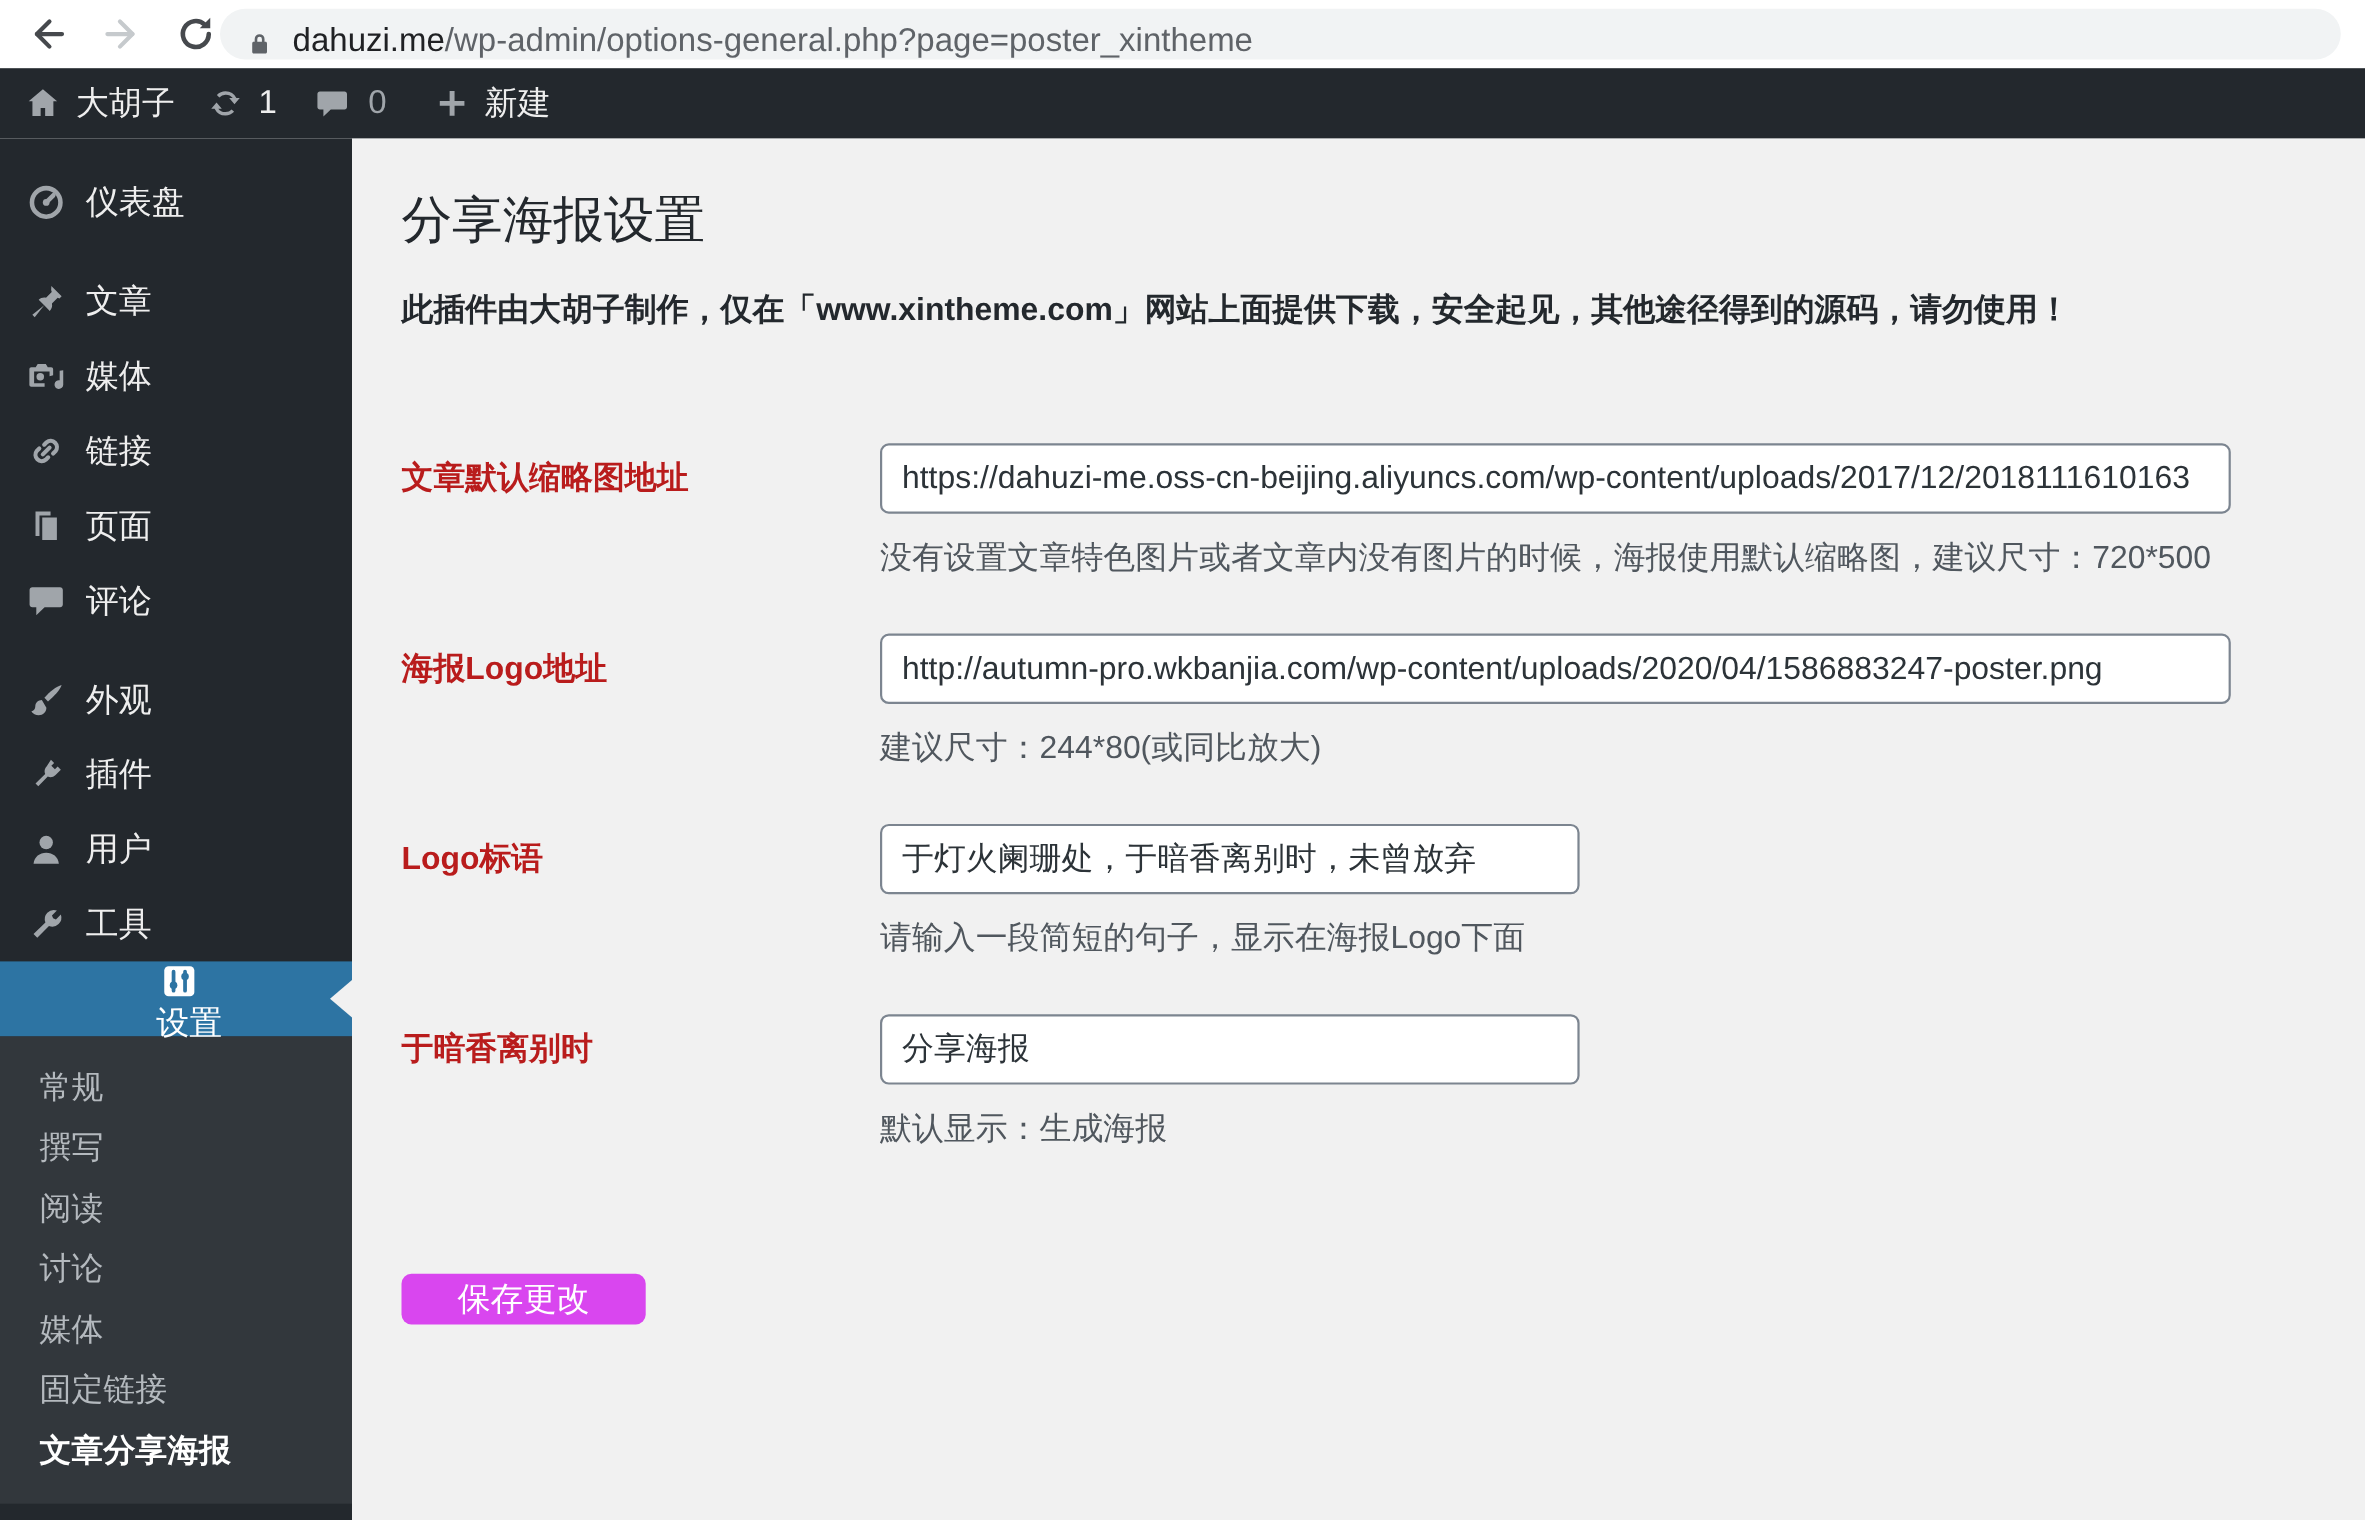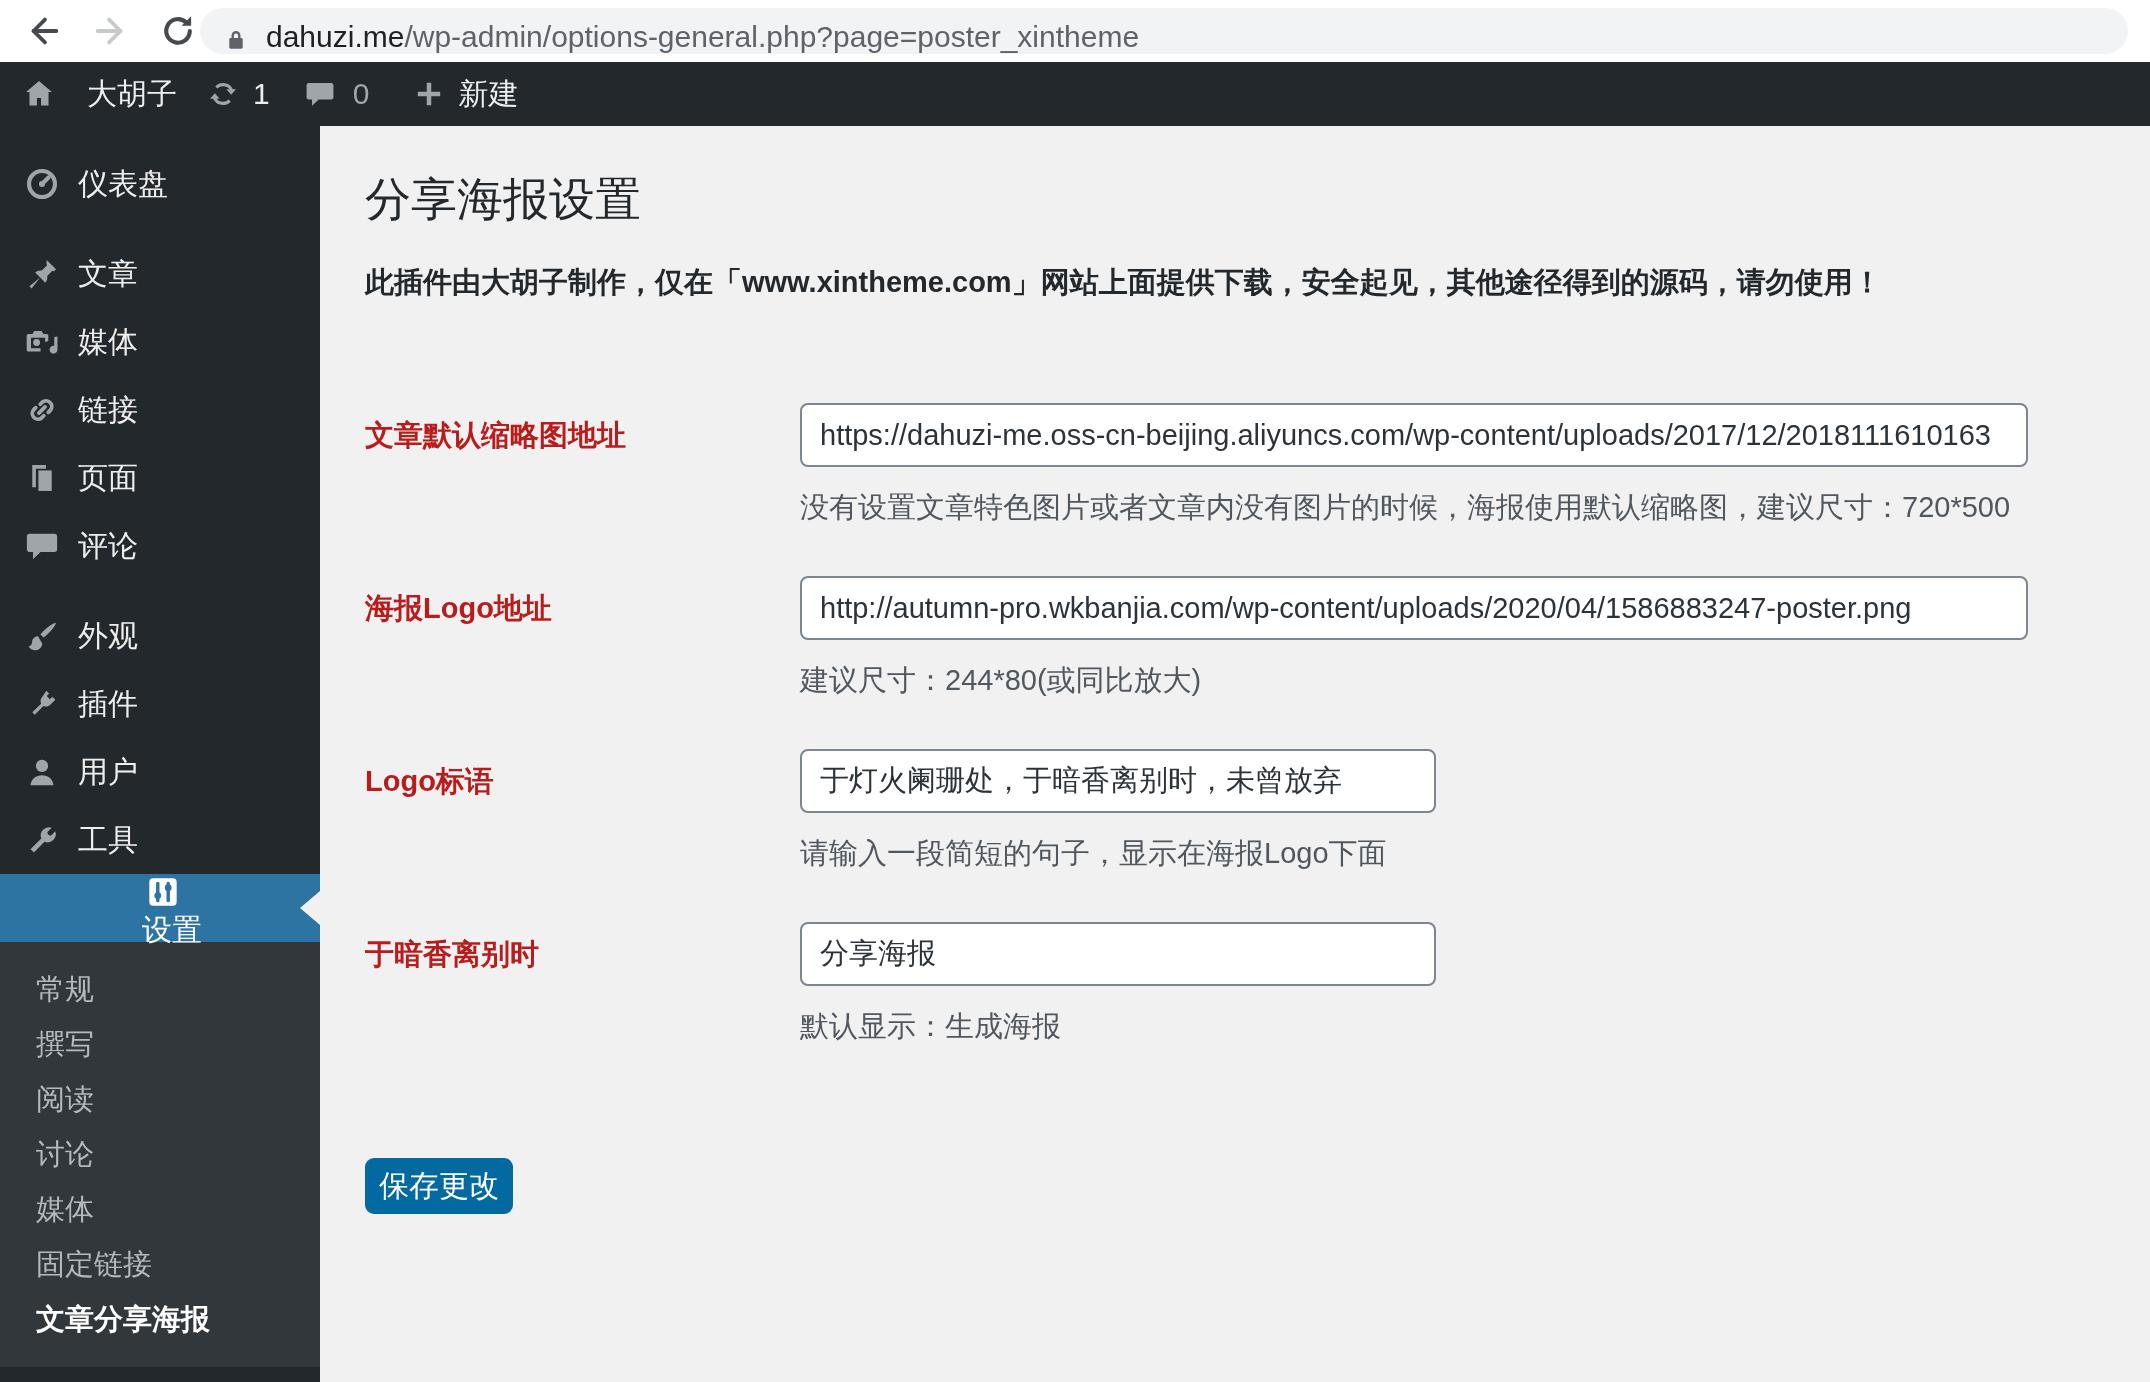--- a/index.html
+++ b/index.html
@@ -17,21 +17,21 @@
   .nav-btn.reload{margin-left:24px;}
   .url-pill{position:absolute;left:200px;right:22px;top:8px;height:46px;background:#f1f3f4;border-radius:23px;display:flex;align-items:flex-end;padding-left:22px;box-sizing:border-box;}
   .url-text{font-size:30px;margin-left:16px;white-space:nowrap;overflow:hidden;}
   .url-domain{color:#202124;}
   .url-path{color:#5f6368;}
   
   .admin-bar{position:absolute;top:62px;left:0;width:100%;height:64px;background:#23282d;display:flex;align-items:center;color:#eeeeee;font-size:30px;}
   .ab-group{display:flex;align-items:center;cursor:pointer;}
   .ab-group svg{flex:none;}
   .ab-home{margin-left:22px;}
-  .ab-home .ab-label{margin-left:31px;color:#eeeeee;}
+  .ab-home .ab-label{margin-left:13px;color:#eeeeee;}
   .ab-update{margin-left:30px;}
   .ab-update .ab-count{margin-left:14px;color:#eeeeee;}
   .ab-comments{margin-left:34px;}
   .ab-comments .ab-count{margin-left:17px;color:#a0a5aa;}
   .ab-new{margin-left:44px;}
   .ab-new .ab-label{margin-left:13px;color:#eeeeee;}
   
   .sidebar{position:absolute;top:126px;left:0;width:320px;bottom:0;background:#23282d;}
   .menu{padding-top:24px;}
   .menu-item{height:68px;display:flex;align-items:center;padding-left:24px;color:#eeeeee;font-size:30px;cursor:pointer;position:relative;}
@@ -49,21 +49,21 @@
   .page-title{margin:0;font-size:46px;line-height:54px;font-weight:400;color:#23282d;}
   .notice{margin-top:36px;font-size:29px;line-height:40px;font-weight:bold;color:#23282d;}
   .settings-form{margin-top:101px;}
   .field-row{display:flex;margin-bottom:51px;}
   .field-label{width:435px;flex:none;font-size:29px;font-weight:bold;color:#b91c1c;line-height:64px;}
   .field-main{flex:1;}
   .text-input{display:block;height:64px;box-sizing:border-box;background:#ffffff;border:2px solid #7c8590;border-radius:8px;padding:0 18px;font-size:29px;color:#2c3338;font-family:"Liberation Sans","DejaVu Sans",sans-serif;outline:none;}
   .text-input.long{width:1228px;}
   .text-input.short{width:636px;}
   .help-text{margin-top:22px;font-size:29px;line-height:36px;color:#50575e;}
-  .save-button{margin-top:63px;height:56px;padding:0 14px;background:#0369a1;border:none;border-radius:9px;color:#ffffff;font-size:30px;font-family:"Liberation Sans","DejaVu Sans",sans-serif;cursor:pointer;}
+  .save-button{margin-top:63px;height:46px;padding:0 51px;background:#d946ef;border:none;border-radius:9px;color:#ffffff;font-size:30px;font-family:"Liberation Sans","DejaVu Sans",sans-serif;cursor:pointer;}
 </style>
 </head>
 <body>
 
 <div class="browser-bar">
   <button class="nav-btn back">
     <svg width="38" height="38" viewBox="0 0 20 20" fill="none" stroke="#46494d" stroke-width="2" stroke-linecap="round" stroke-linejoin="round">
         <path d="M10.5 4L4.5 10l6 6"></path>
         <path d="M4.5 10h12"></path>
       </svg>

